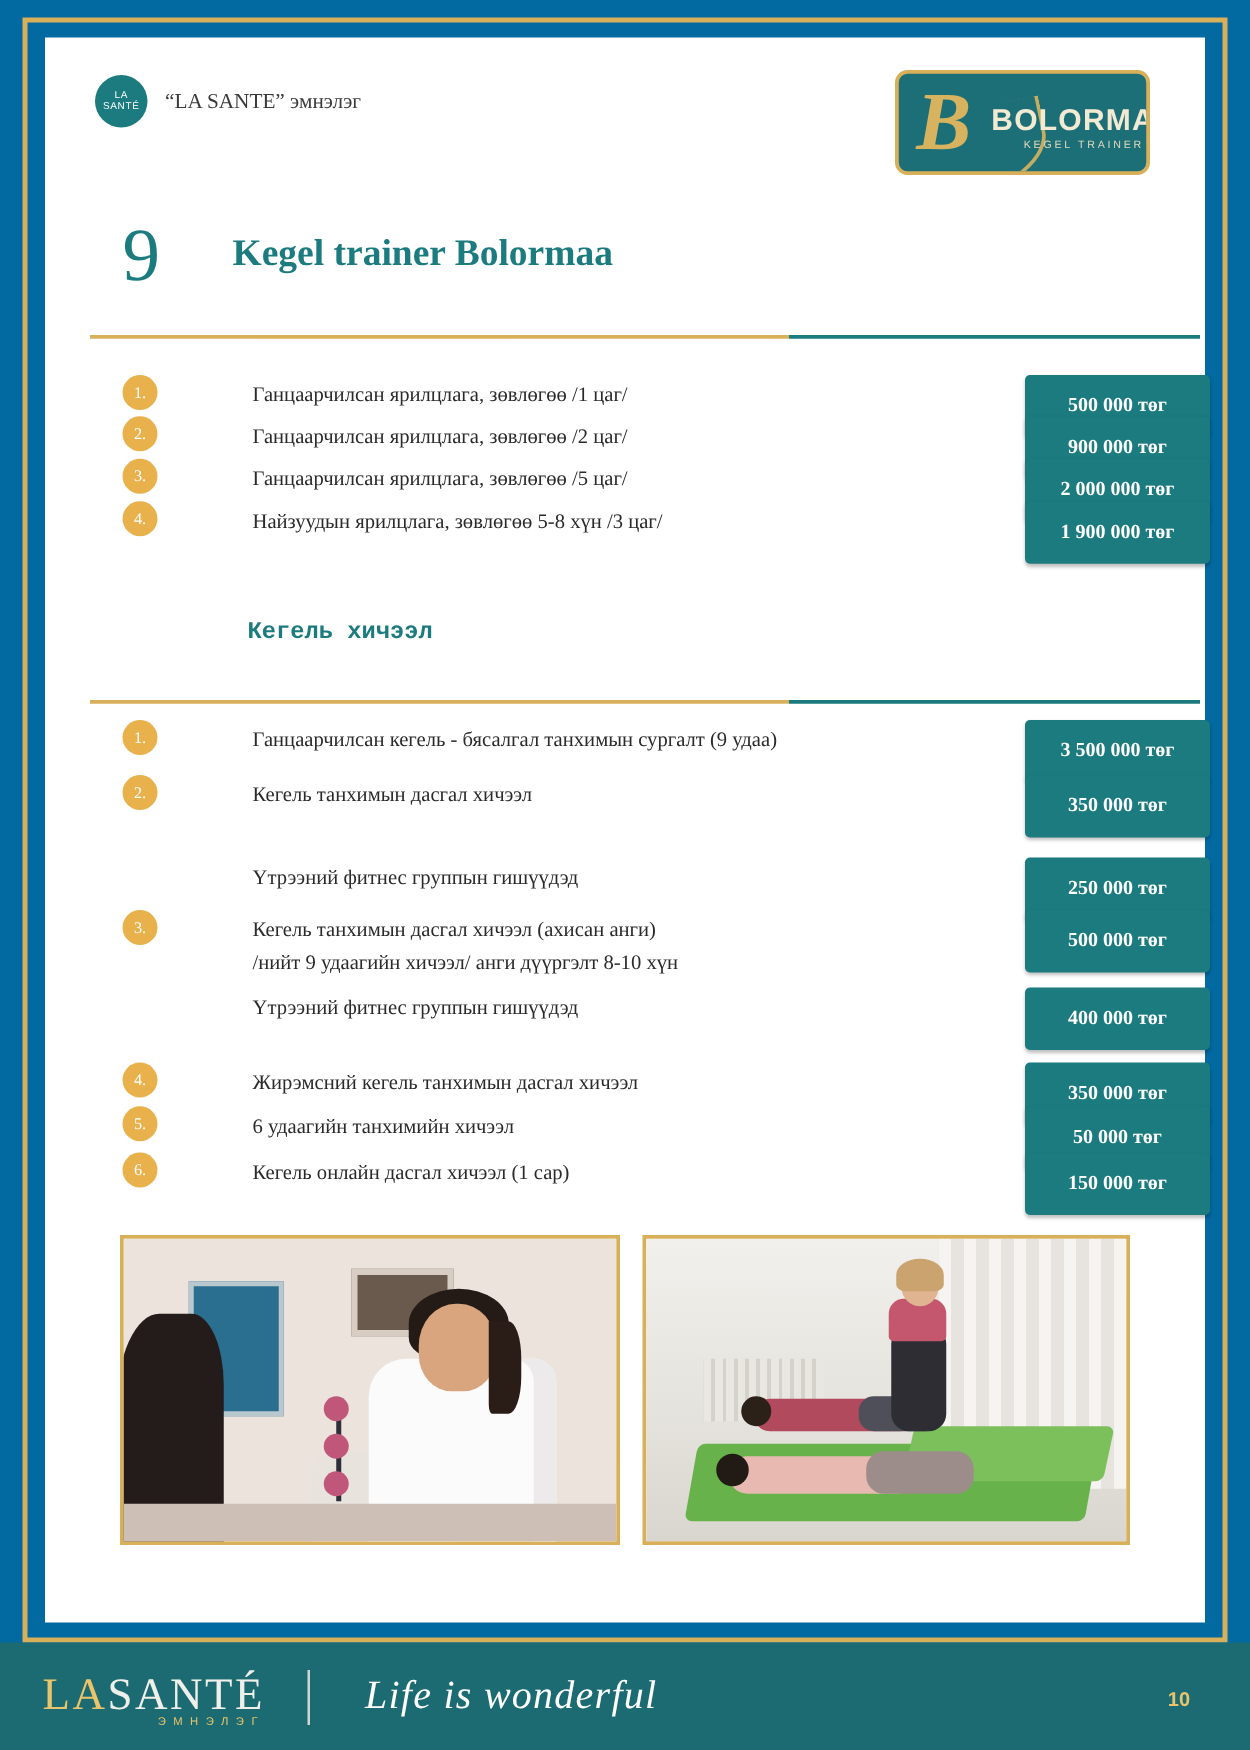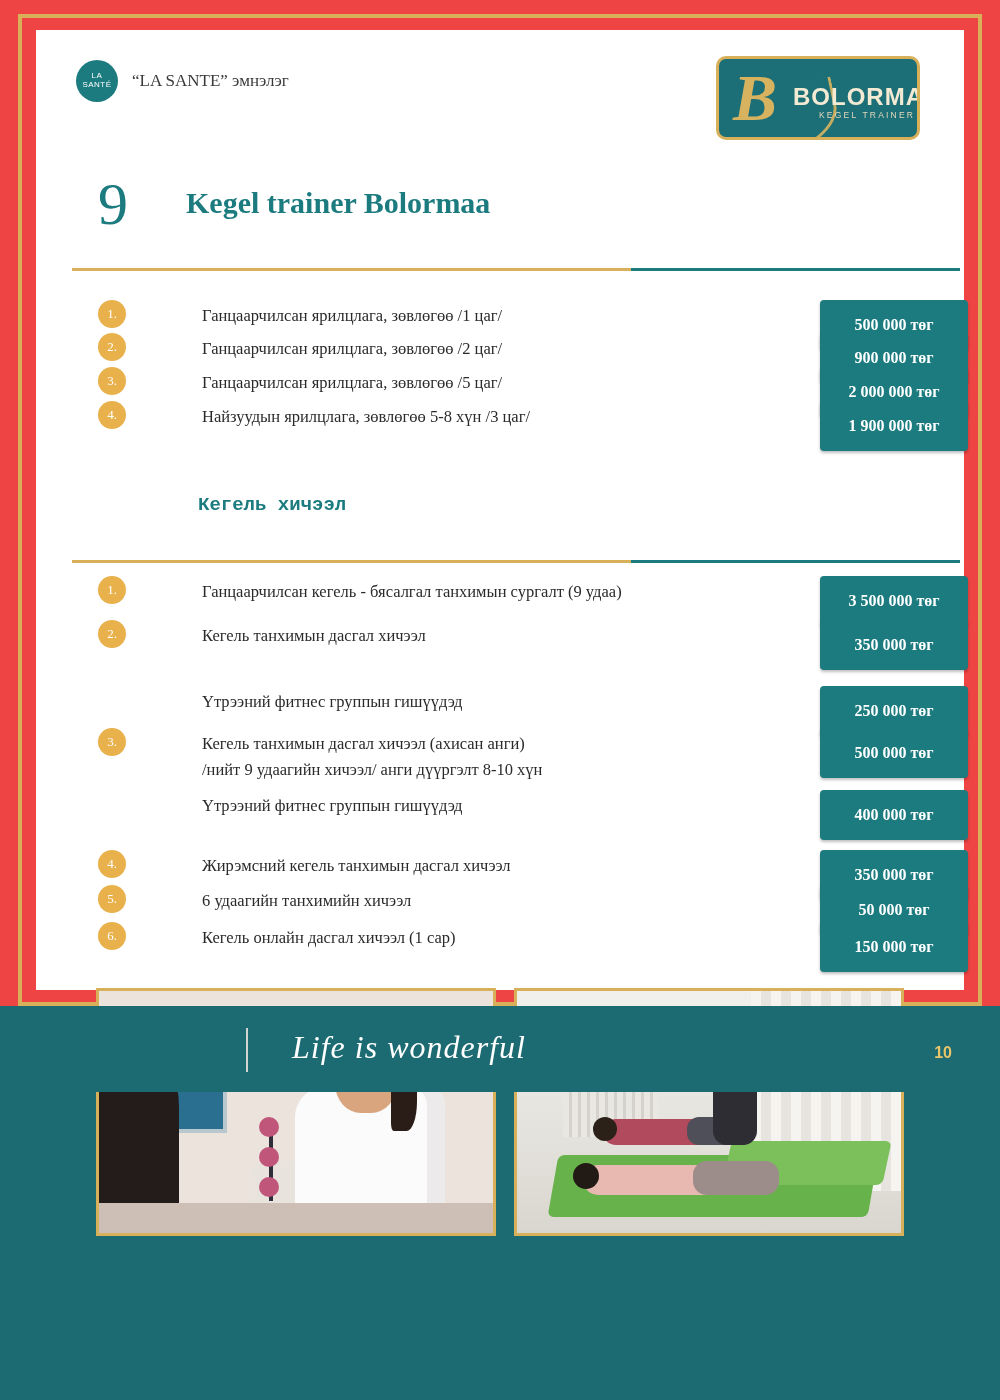--- a/index.html
+++ b/index.html
@@ -4,22 +4,22 @@
 <style>
   * { box-sizing: border-box; margin: 0; padding: 0; }
   html, body {
     width: 1000px; height: 1400px;
     font-family: "Liberation Serif", serif;
     background: #1c6b72;
     overflow: hidden;
   }
   .page {
     position: relative;
-    width: 1000px; height: 1092px;
-    background: #ef4444;
+    width: 1000px; height: 1400px;
+    background: #0369a1;
   }
   
   .gold-frame {
     position: absolute;
     left: 18px; top: 14px; right: 18px; bottom: 86px;
     border: 4px solid #d9b05a;
     background: transparent;
   }
   .white-card {
     position: absolute;
@@ -301,17 +301,21 @@
         <div class="cl2b"></div>
         <div class="head2"></div>
       <div class="trainer-body"></div>
       <div class="trainer-top"></div>
       <div class="trainer-head"></div>
       <div class="trainer-hair"></div>
     </div>
   </div>
 
   <div class="footer">
+    <div class="f-logo">
+      <div class="big"><span class="la">LA</span><span>SANTÉ</span></div>
+      <div class="small">ЭМНЭЛЭГ</div>
+    </div>
     <div class="f-div"></div>
     <div class="f-script">Life is wonderful</div>
     <div class="pagenum">10</div>
   </div>
 </div>
 
 </body></html>

